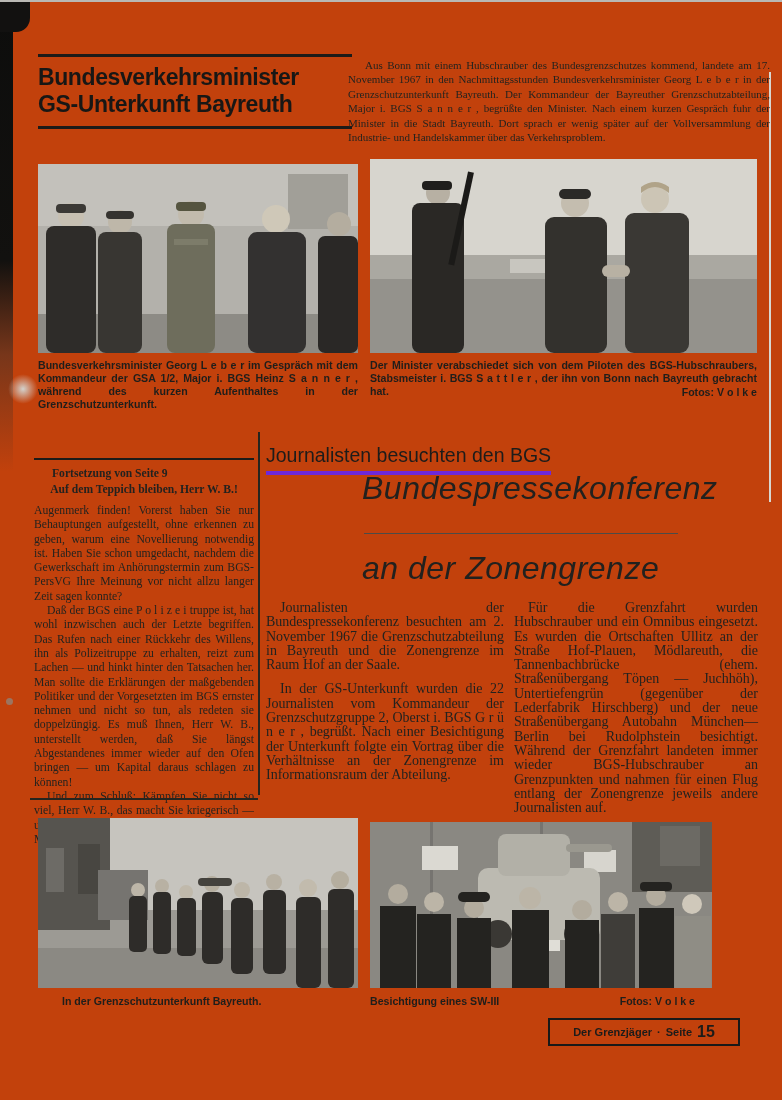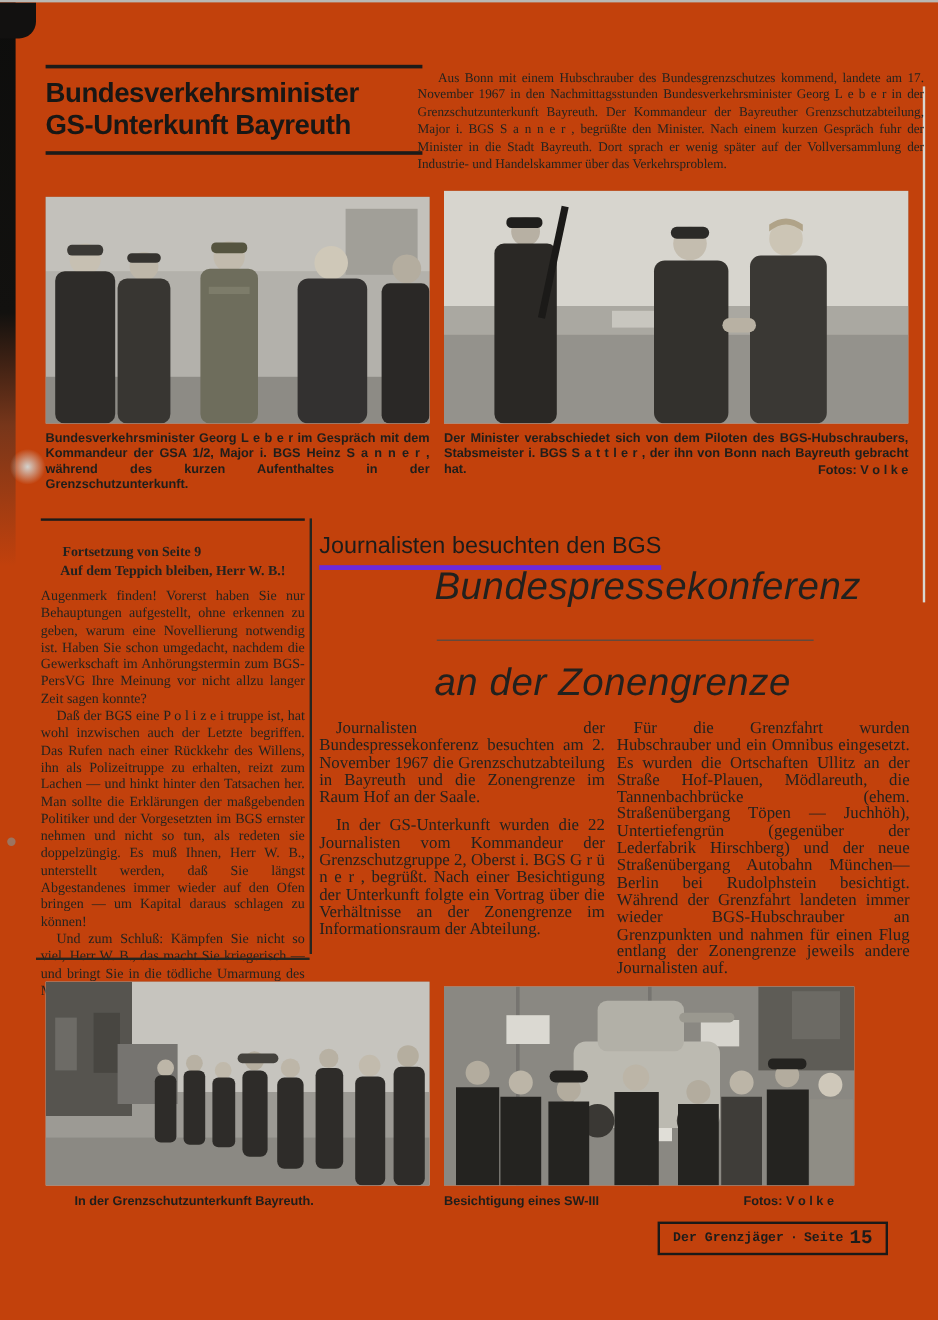--- a/index.html
+++ b/index.html
@@ -42,22 +42,22 @@
     font-family:"Liberation Sans", sans-serif;font-weight:bold;
     font-size:10.6px;line-height:13px;text-align:justify;color:#1f1e1b;
   }
   .caption .credit{position:absolute;right:0;bottom:0;font-weight:bold;}
   .credit-line{
     position:absolute;margin:0;font-family:"Liberation Sans", sans-serif;
     font-weight:bold;font-size:10.6px;color:#1f1e1b;text-align:right;
   }
   
   .cont-col{
-    position:absolute;left:34px;top:430px;width:220px;
-    border-top:2px solid #1c1b19;padding-top:19px;
+    position:absolute;left:34px;top:456px;width:220px;
+    border-top:2px solid #1c1b19;padding-top:7px;
   }
   .cont-kicker{font-weight:bold;font-size:11.6px;margin:0 0 3px 18px;}
   .cont-title{font-weight:bold;font-size:11.6px;margin:0 0 8px 0;text-align:center;}
   .body-text p{
     margin:0;font-size:11.7px;line-height:14.3px;text-align:justify;color:#24231f;
   }
   .body-text p.ind{text-indent:13px;}
   
   .press-kicker{
     position:absolute;left:266px;top:442px;margin:0;
@@ -70,21 +70,21 @@
     font-family:"Liberation Sans", sans-serif;font-style:italic;font-weight:normal;
     font-size:32px;letter-spacing:.5px;color:#22211e;white-space:nowrap;
   }
   .press-col{position:absolute;width:238px;}
   .press-col p{margin:0 0 10px 0;font-size:14px;line-height:14.3px;text-align:justify;text-indent:14px;}
   
   .footer-box{
     position:absolute;left:548px;top:1016px;width:188px;height:24px;
     border:2px solid #1a1918;background:transparent;
     display:flex;align-items:center;justify-content:center;gap:5px;
-    font-family:Liberation Mono, monospace;font-weight:bold;color:#1d1c1a;
+    font-family:Liberation Sans, sans-serif;font-weight:bold;color:#1d1c1a;
   }
   .footer-box .jname{font-size:11px;}
   .footer-box .sep{font-size:11px;}
   .footer-box .pword{font-size:11px;}
   .footer-box .pnum{font-size:16px;line-height:16px;}
 </style>
 </head>
 <body>
 
 <div class="page">

